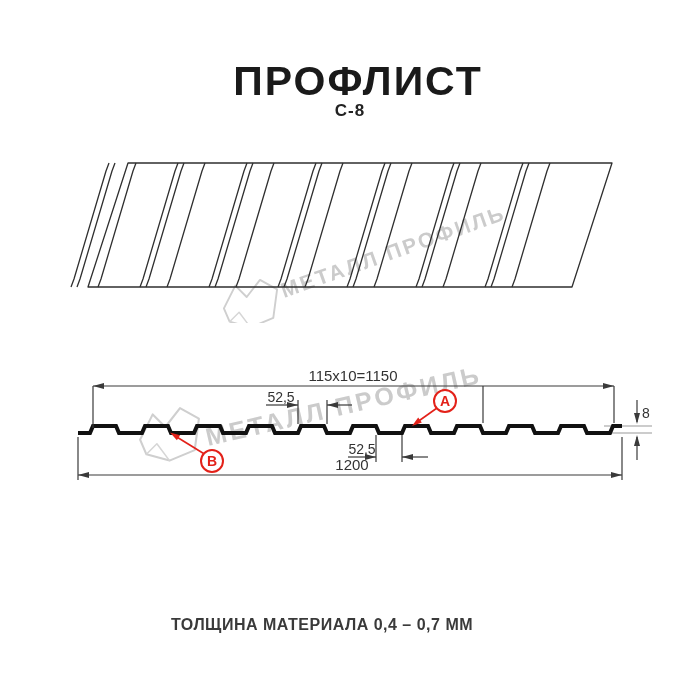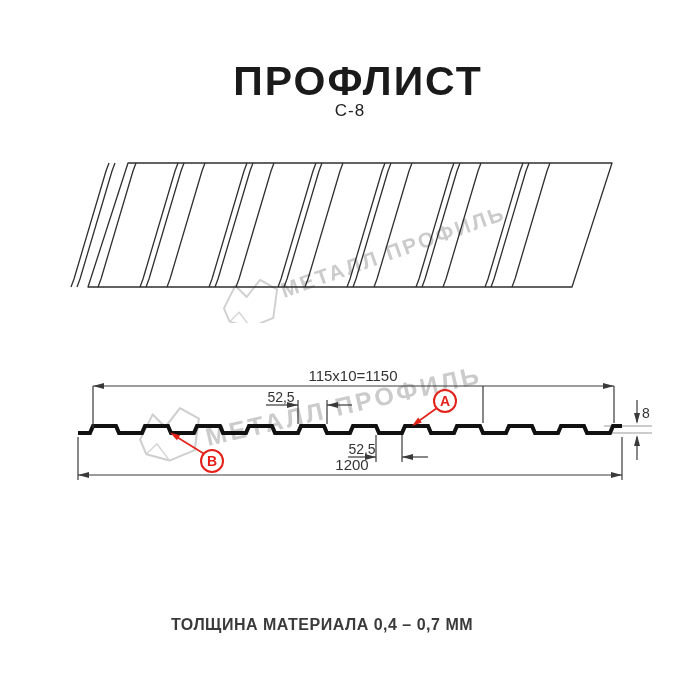--- a/index.html
+++ b/index.html
@@ -1,21 +1,21 @@
 <!DOCTYPE html>
 <html><head>
 <meta charset="utf-8">
 <style>
   html,body{margin:0;padding:0;background:#fff;}
   .page{position:relative;width:700px;height:700px;background:#ffffff;overflow:hidden;
         font-family:"Liberation Sans",sans-serif;}
   .title{position:absolute;top:50px;left:0;width:700px;text-align:center;
          font-size:41px;font-weight:700;letter-spacing:2px;color:#1a1a1a;margin:8px;}
   .subtitle{position:absolute;top:101px;left:0;width:700px;text-align:center;
-            font-size:17px;font-weight:400;letter-spacing:1px;color:#222;}
+            font-size:17px;font-weight:700;letter-spacing:1px;color:#222;}
   .footer{position:absolute;top:616px;left:0;width:644px;text-align:center;
           font-size:16px;font-weight:700;letter-spacing:0.5px;color:#3a3a3a;}
   svg text{font-family:"Liberation Sans",sans-serif;}
   .dimtext{font-size:15px;fill:#333;}
   .dimtext-sm{font-size:14px;fill:#333;}
   .wm-text{font-size:21px;font-weight:700;letter-spacing:2.5px;fill:#cbcbcb;}
   .wm-text2{font-size:25px;font-weight:700;letter-spacing:3px;fill:#cbcbcb;}
   .thin{stroke:#3a3a3a;stroke-width:1.2;fill:none;}
   .rib{stroke:#2f2f2f;stroke-width:1.3;fill:none;stroke-linejoin:round;}
   .ahead{fill:#3a3a3a;stroke:none;}

